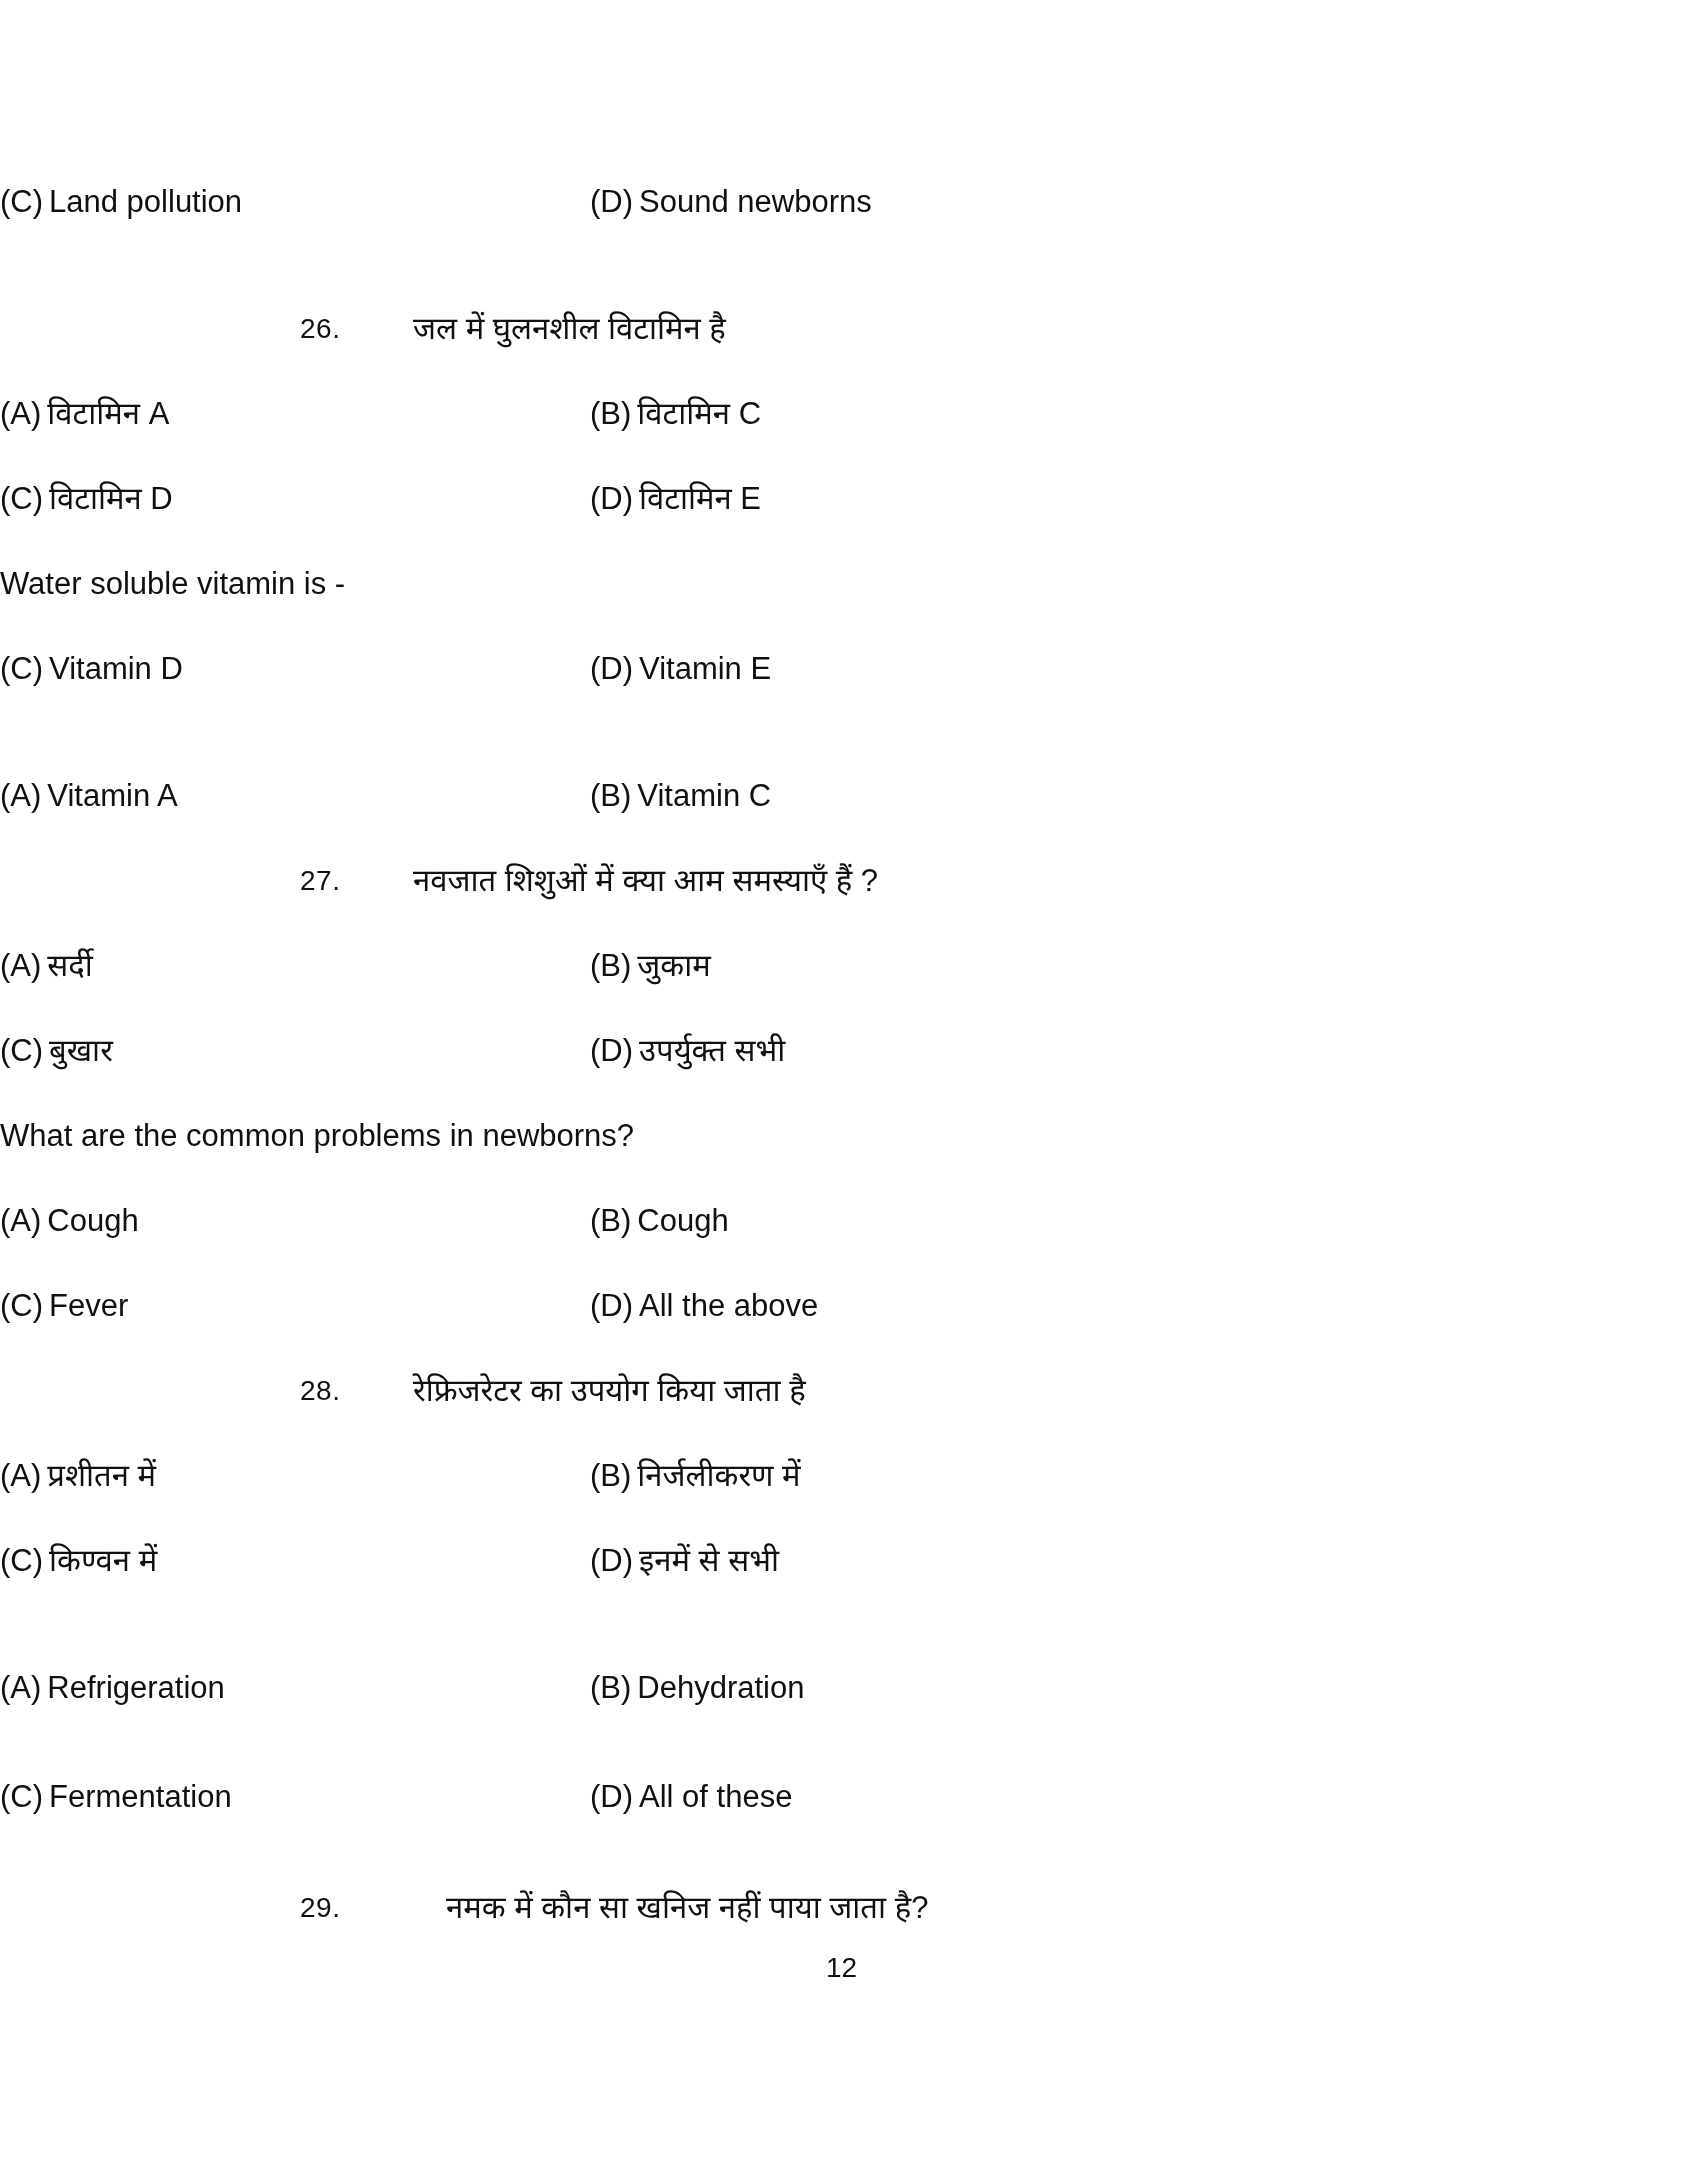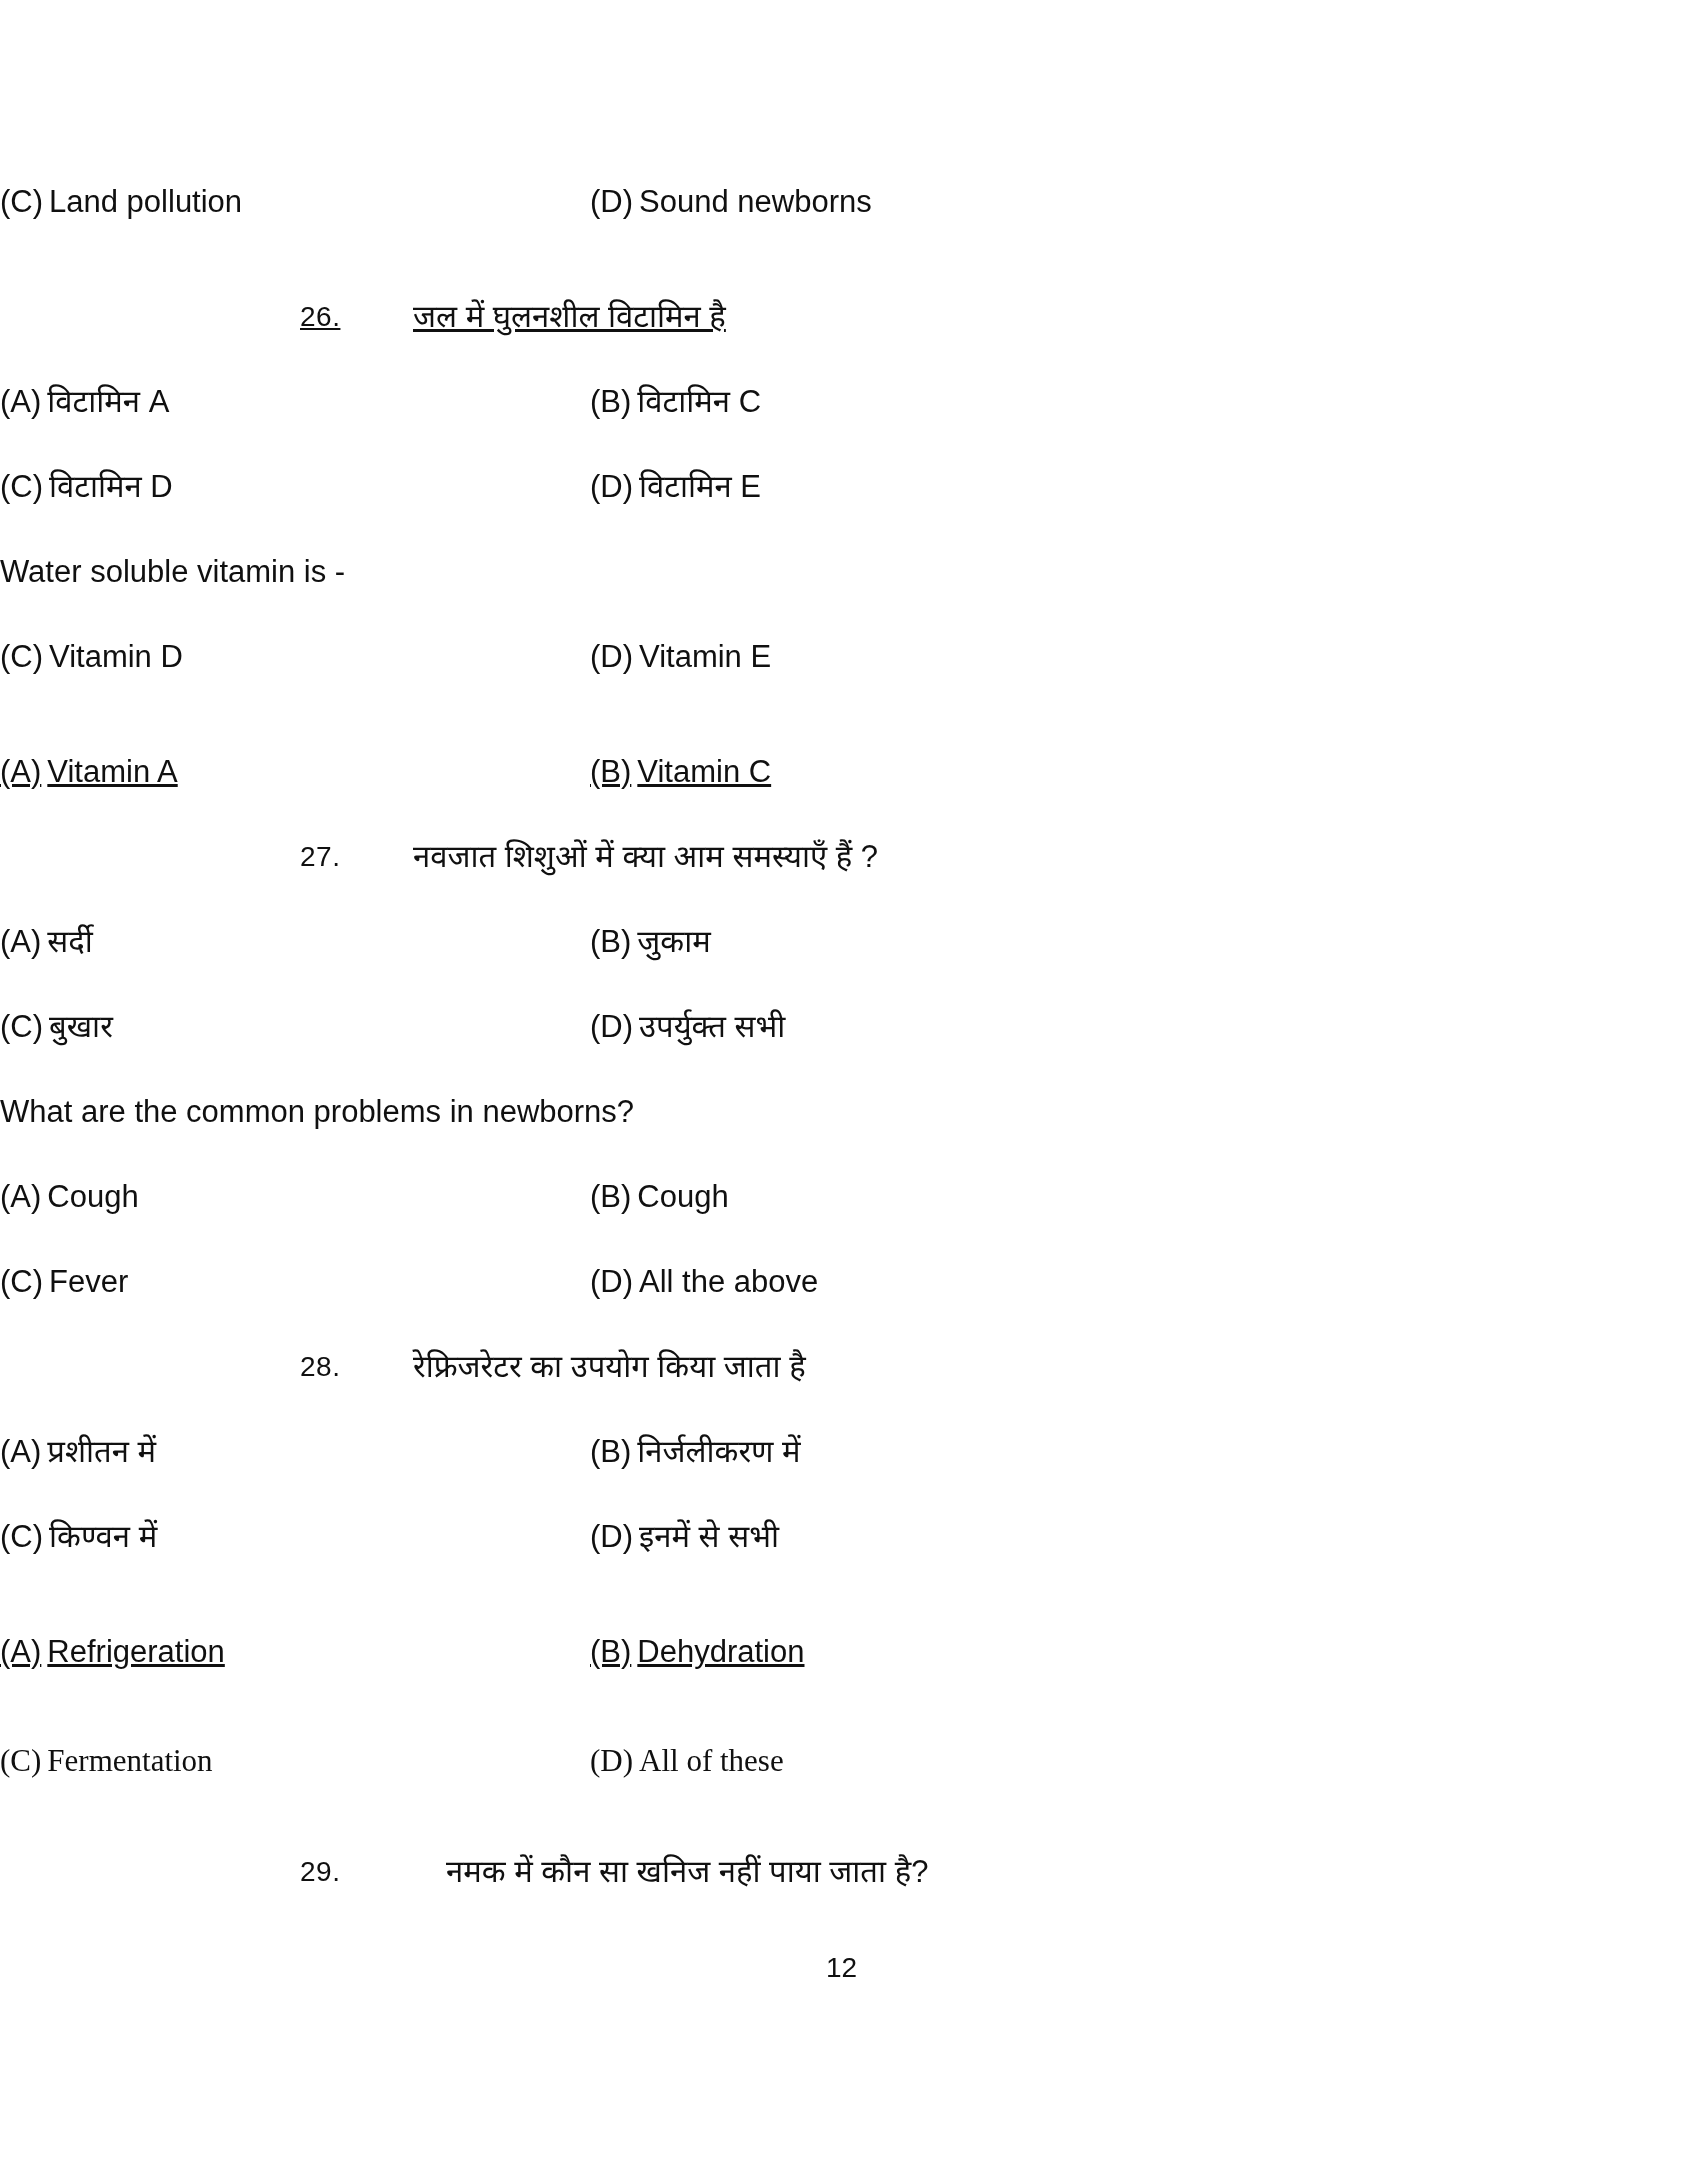--- a/index.html
+++ b/index.html
@@ -33,22 +33,22 @@
     font-size: 28px;
     letter-spacing: 0.5px;
     flex: 0 0 auto;
   }
   
   .opt-row, .sub-row { }
   .opt-row .col1 { width: 590px; flex: 0 0 auto; }
   .opt-row .col2 { flex: 1 1 auto; }
   .opt .lbl { margin-right: 6px; }
   
-  .gap-26 { margin-top: 30px; text-decoration: underline; }
-  .gap-24 { margin-top: 24px; font-family: Liberation Serif, serif; }
+  .gap-26 { margin-top: 42px; }
+  .gap-24 { margin-top: 24px; }
   .gap-17 { margin-top: 26px; gap: 33px; }
   .footer {
     position: absolute;
     left: 0;
     top: 1952px;
     width: 100%;
     text-align: center;
     font-size: 28px;
   }
 </style>

